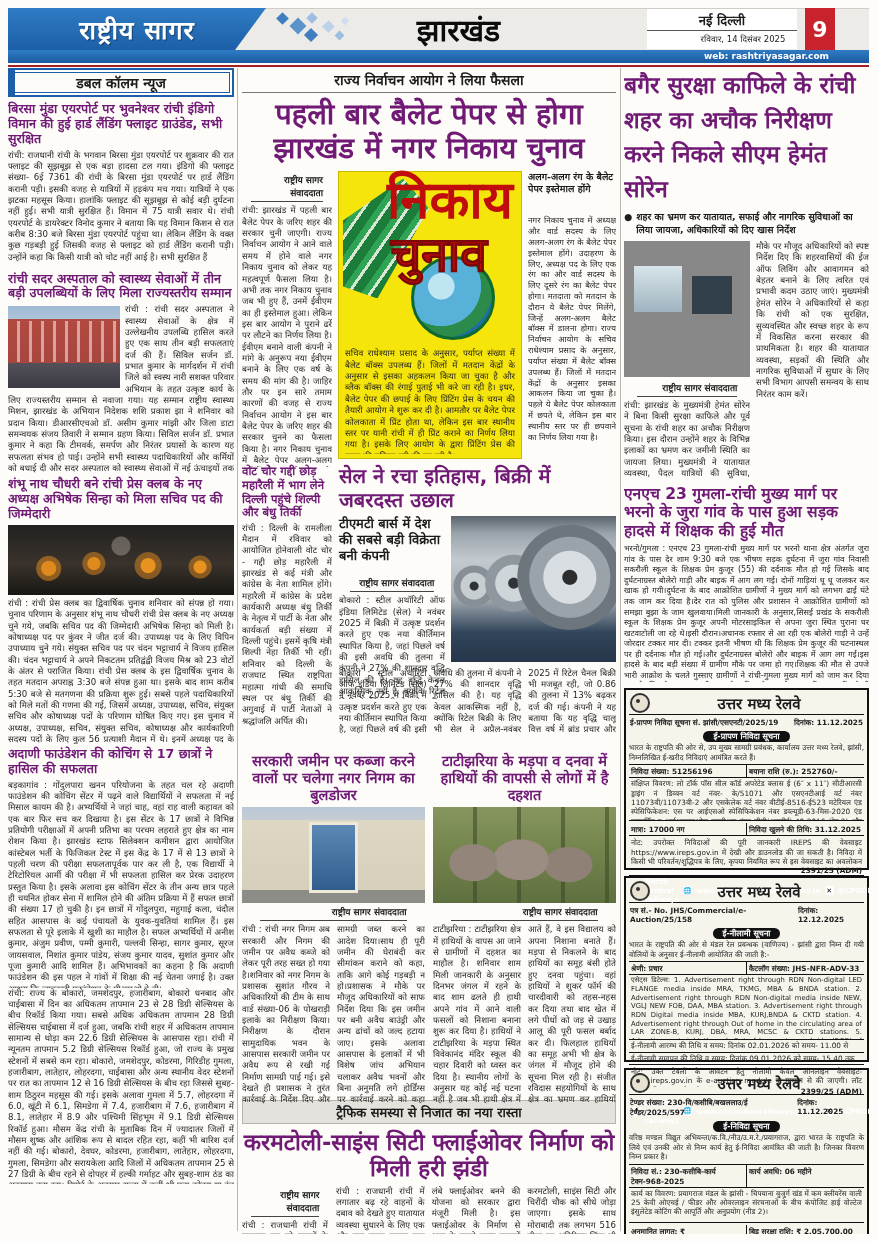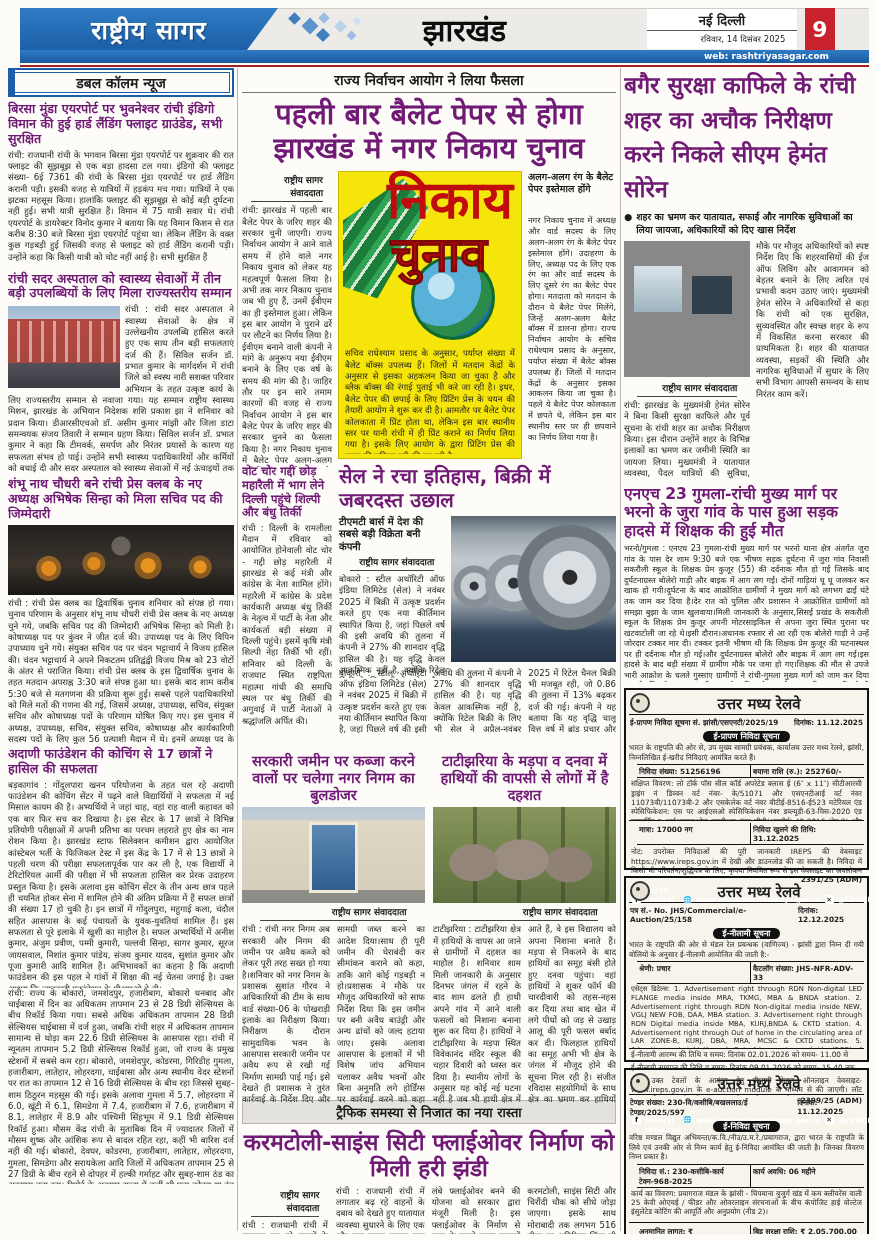--- a/index.html
+++ b/index.html
@@ -1,20 +1,20 @@
 <!DOCTYPE html>
 <html lang="hi"><head>
 <meta charset="utf-8">
 <style>
   html,body{margin:0;padding:0;background:#e9e7e2;}
   .page{position:relative;width:877px;height:1241px;margin:0 auto;background:#fdfcf9;
         font-family:"DejaVu Sans","Liberation Sans",sans-serif;color:#1c1c1c;overflow:hidden;
         box-shadow:0 0 6px rgba(0,0,0,.25);}
   
-  .masthead{position:absolute;left:20px;top:8px;right:8px;height:48px;}
+  .masthead{position:absolute;left:8px;top:8px;right:8px;height:48px;}
   .mh-band{position:absolute;left:0;top:0;right:0;height:42px;background:#ecebe7;border-top:1px solid #cfcdc6;}
   .mh-logo{position:absolute;left:0;top:0;width:258px;height:42px;background:linear-gradient(180deg,#2f7cc4,#1c5fa8);
            clip-path:polygon(0 0,100% 0,88% 100%,0 100%);display:flex;align-items:center;justify-content:center;}
   .mh-logo span{color:#fff;font-weight:bold;font-size:25px;letter-spacing:1px;text-shadow:1px 1px 1px rgba(0,0,0,.4);}
   .diamonds{position:absolute;left:268px;top:4px;width:90px;height:34px;}
   .diamonds i{position:absolute;background:#7ba7d7;transform:rotate(45deg);display:block;}
   .diamonds i:nth-child(1){left:2px;top:2px;width:9px;height:9px;background:#3f7fc0;}
   .diamonds i:nth-child(2){left:16px;top:8px;width:12px;height:12px;background:#5b94cd;}
   .diamonds i:nth-child(3){left:32px;top:2px;width:8px;height:8px;background:#9dbde2;}
   .diamonds i:nth-child(4){left:30px;top:18px;width:10px;height:10px;background:#3f7fc0;}
@@ -79,21 +79,21 @@
        border:3px solid #0d6b2f;}
   .main-colC{width:88px;flex:0 0 auto;}
   .sb-title{font-size:9.5px;font-weight:bold;line-height:1.25;margin-bottom:20px;}
   .mid-row2{display:flex;gap:7px;margin-top:6px;}
   .vc-col{width:90px;flex:0 0 auto;}
   .vc-h{font-size:11.5px;margin-bottom:3px;}
   .sail{flex:1 1 auto;}
   .sail-h{font-size:20px;margin:0 0 3px;}
   .sail-top{display:flex;gap:6px;height:148px;}
   .sail-left{width:106px;flex:0 0 auto;}
-  .sail-sub{font-size:10px;font-weight:bold;line-height:1.25;margin-bottom:2px;}
+  .sail-sub{font-size:13px;font-weight:bold;line-height:1.25;margin-bottom:12px;}
   .ph-steel{flex:1 1 auto;height:146px;
       background:linear-gradient(180deg,#5a646d 0%,#9aa4ab 12%,#c3cacf 30%,#aab2b8 55%,#31445a 80%,#26364a 100%);}
   .ph-steel::after{content:"";position:absolute;inset:0;background:
       radial-gradient(circle at 72% 42%,#2c2c2c 0 7px,#d8dee2 8px 26px,#9aa3aa 27px 40px,#6d767d 41px 52px,transparent 53px),
       radial-gradient(circle at 38% 46%,#30343a 0 5px,#cfd6da 6px 18px,#8f989f 19px 28px,transparent 29px),
       radial-gradient(circle at 14% 48%,#30343a 0 4px,#c7ced2 5px 13px,#868f96 14px 20px,transparent 21px);}
   .mid-row3{display:flex;gap:8px;margin-top:6px;height:340px;}
   .mr3-col{flex:1 1 0;}
   .mh2{font-size:14.6px;text-align:center;margin-bottom:4px;}
   .ph-nigam{width:100%;height:96px;
@@ -127,21 +127,21 @@
   
   .ad{border:2px solid #111;background:#f7f4ec;margin-top:6px;padding:3px;font-size:7.3px;}
   .ad-head{display:flex;align-items:center;border-bottom:1px solid #111;padding-bottom:1px;}
   .ad-logo{width:16px;height:16px;border-radius:50%;border:2px solid #333;margin:0 4px 0 1px;position:relative;flex:0 0 auto;background:#e8e2d2;}
   .ad-logo::after{content:"";position:absolute;left:4px;top:4px;width:4px;height:4px;border-radius:50%;background:#333;}
   .ad-title{flex:1;text-align:center;font-size:15px;font-weight:bold;}
   .ad-meta{display:flex;justify-content:space-between;font-weight:bold;padding:2px 1px;}
   .ad-badge{text-align:center;margin:1px 0 2px;}
   .ad-badge span{background:#111;color:#fff;border-radius:8px;padding:1px 10px;font-weight:bold;font-size:8px;}
   .ad-intro{text-align:justify;line-height:1.3;}
-  .ad-grid{display:flex;border:1px solid #111;border-left:none;border-right:none;margin-top:2px;margin-left:8px;}
+  .ad-grid{display:flex;border:1px solid #111;border-left:none;border-right:none;margin-top:2px;}
   .ad-grid div{flex:1;padding:1px 2px;font-weight:bold;}
   .ad-grid div + div{border-left:1px solid #111;}
   .ad-desc{border-bottom:1px solid #111;padding:1px 2px;text-align:justify;line-height:1.28;}
   .ad-note{padding:2px;text-align:justify;line-height:1.28;}
   .ad-ref{text-align:right;font-weight:bold;padding:0 2px;}
   .ad-footer{background:#111;color:#fff;display:flex;align-items:center;gap:4px;padding:2px 3px;font-weight:bold;}
   .fico{display:inline-flex;width:9px;height:9px;background:#fff;color:#111;border-radius:2px;
         align-items:center;justify-content:center;font-size:7px;font-weight:bold;flex:0 0 auto;}
 </style>
 </head>

